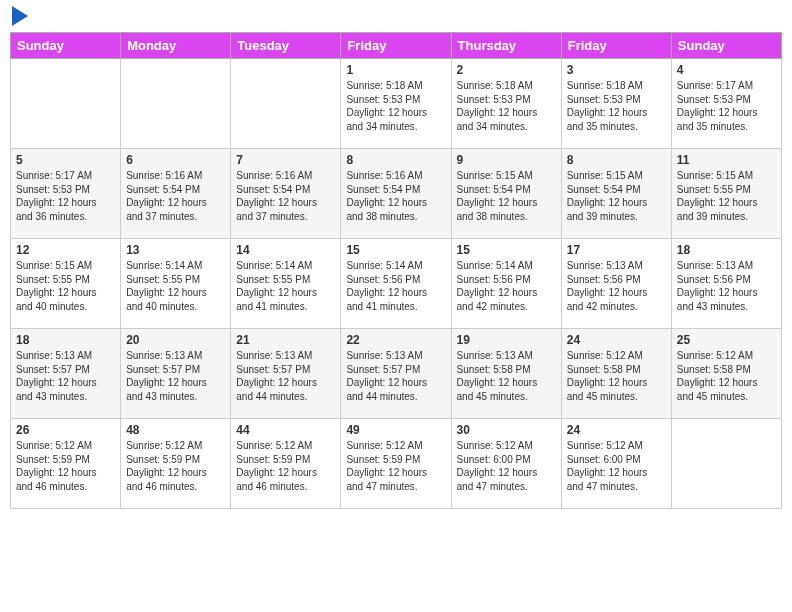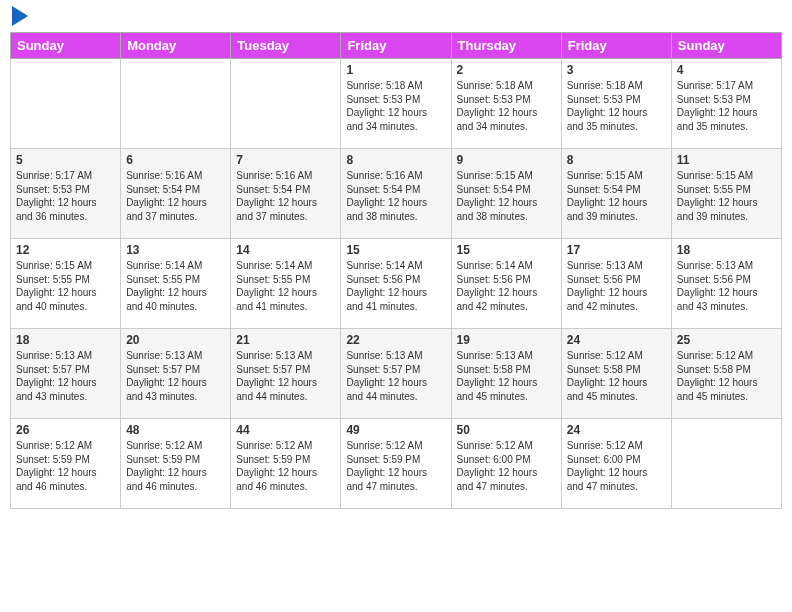--- a/index.html
+++ b/index.html
@@ -320,21 +320,21 @@
 and 46 minutes.</div>
         </td>
         <td>
           <span class="day-number">49</span>
           <div class="day-info" style="white-space: pre-line;">Sunrise: 5:12 AM
 Sunset: 5:59 PM
 Daylight: 12 hours
 and 47 minutes.</div>
         </td>
         <td>
-          <span class="day-number">50</span>
+          <span class="day-number">30</span>
           <div class="day-info" style="white-space: pre-line;">Sunrise: 5:12 AM
 Sunset: 6:00 PM
 Daylight: 12 hours
 and 47 minutes.</div>
         </td>
         <td>
           <span class="day-number">24</span>
           <div class="day-info" style="white-space: pre-line;">Sunrise: 5:12 AM
 Sunset: 6:00 PM
 Daylight: 12 hours

